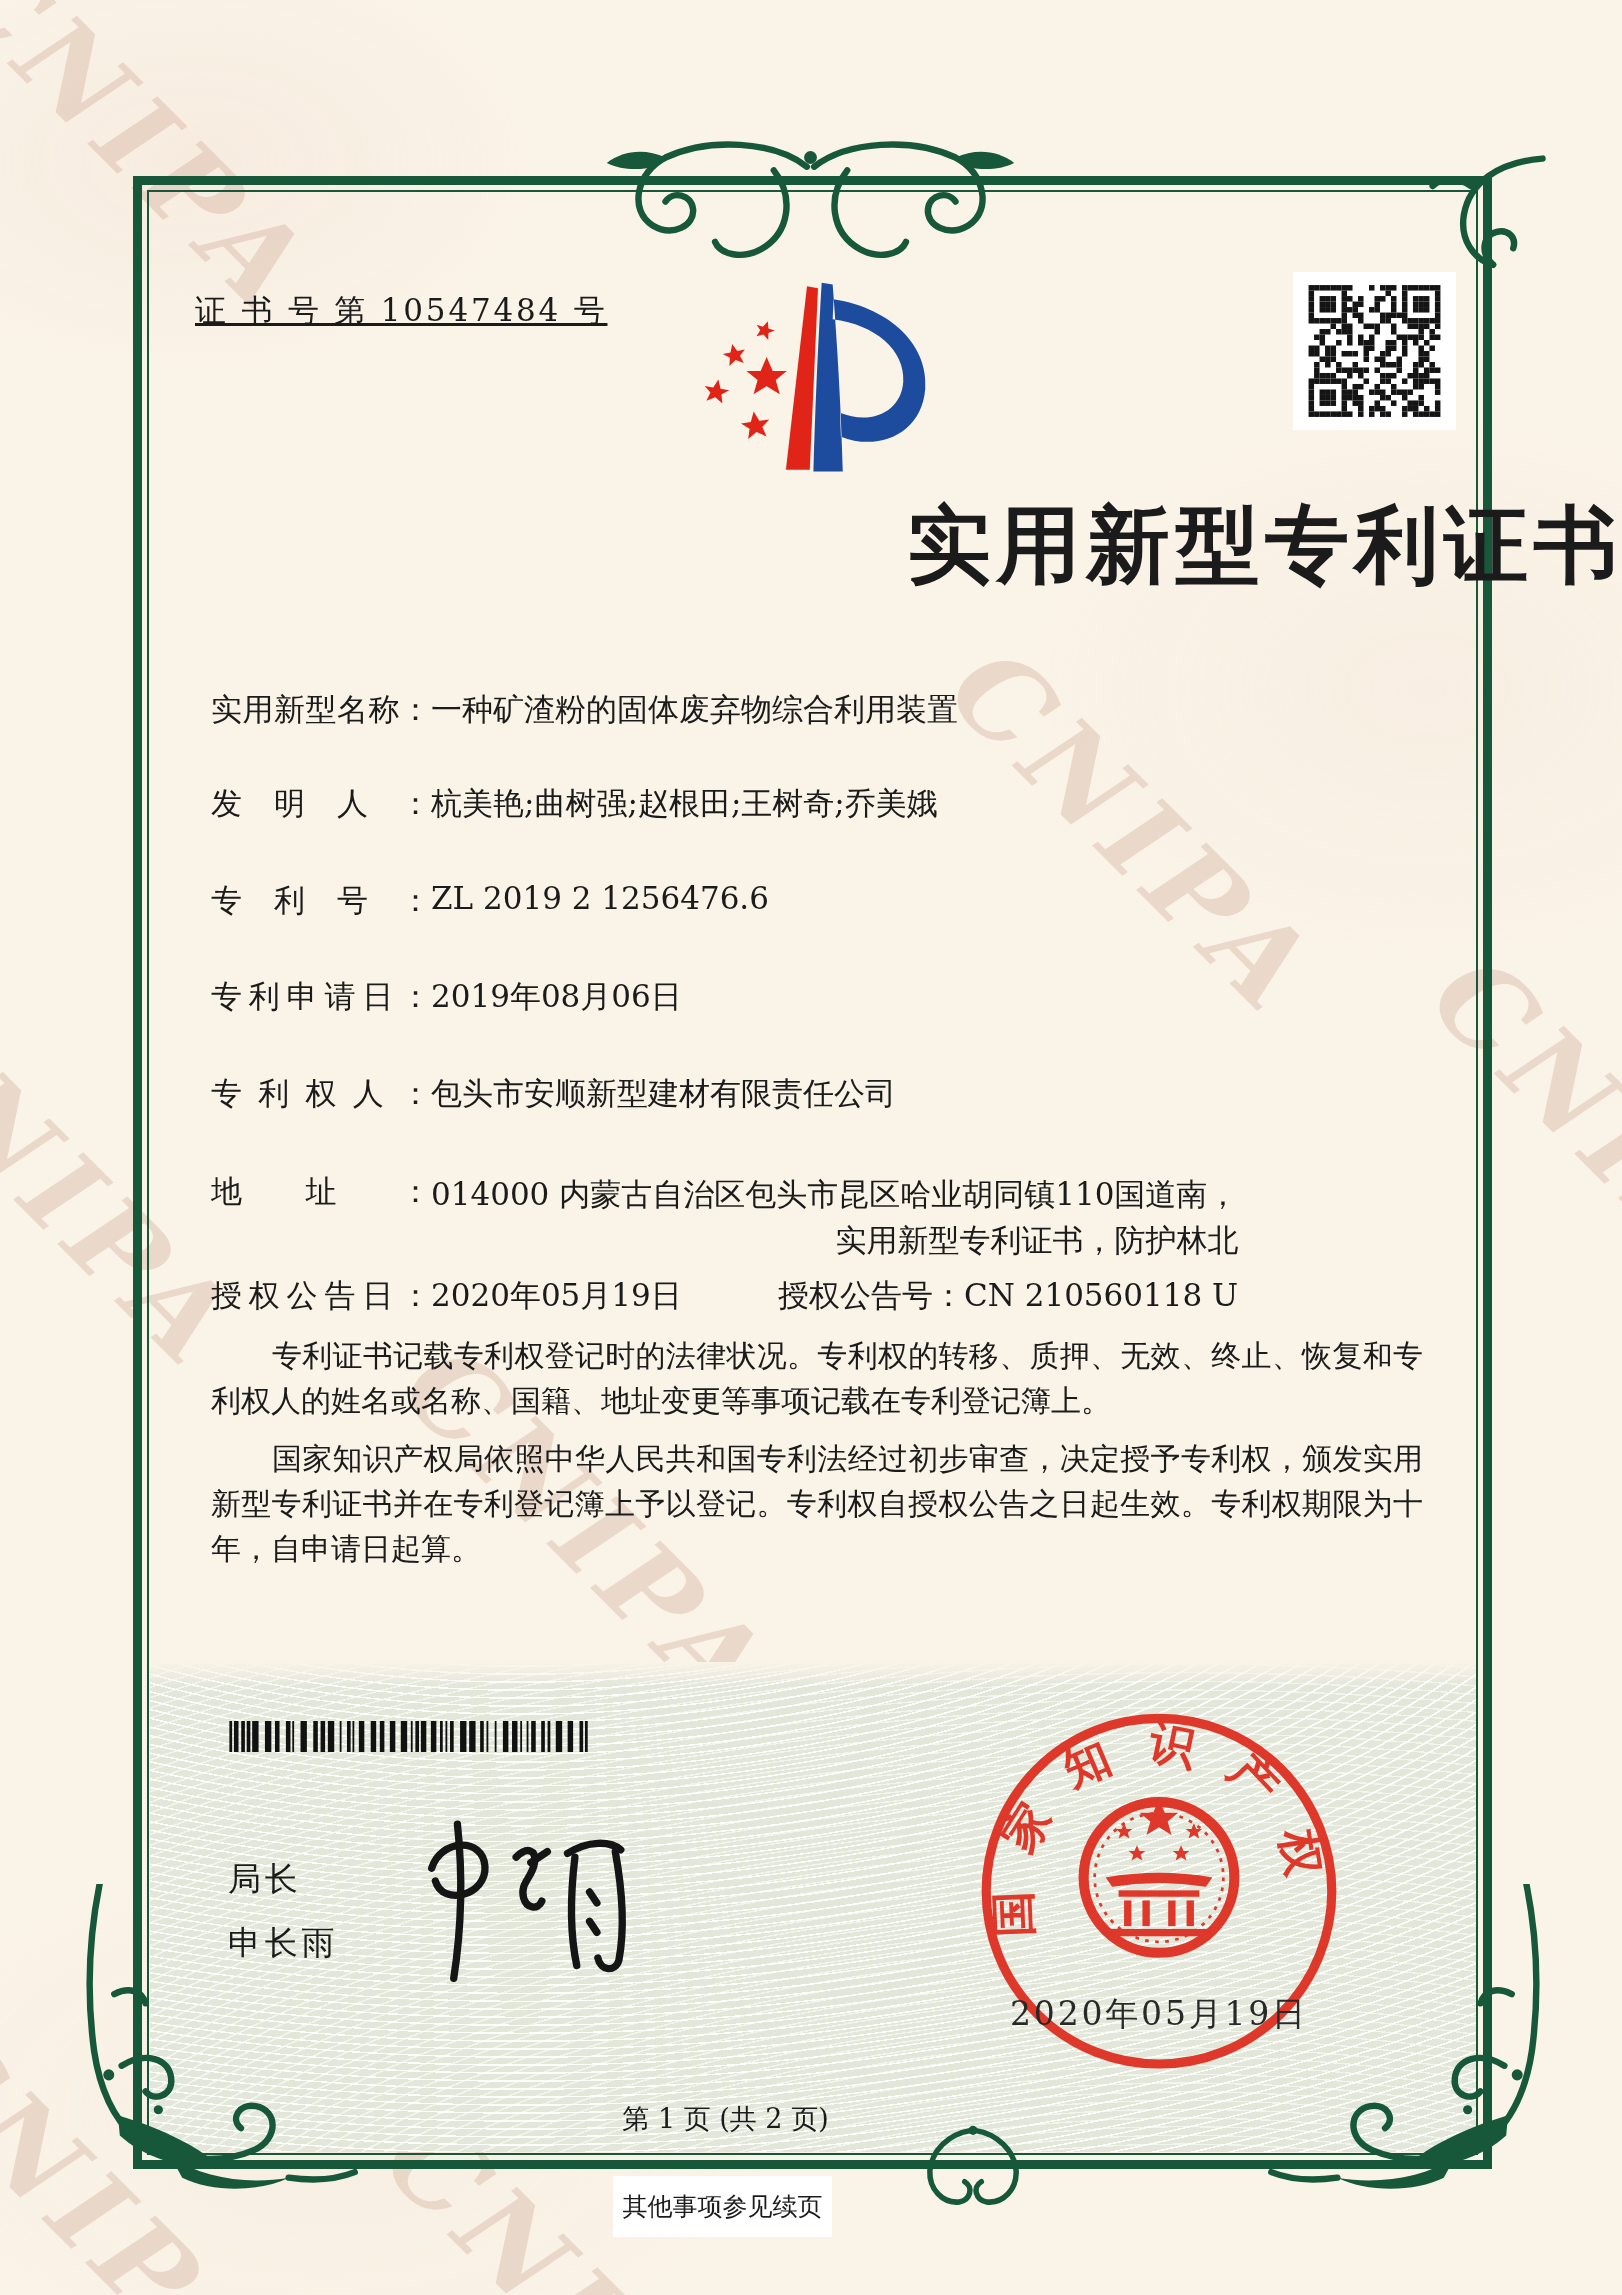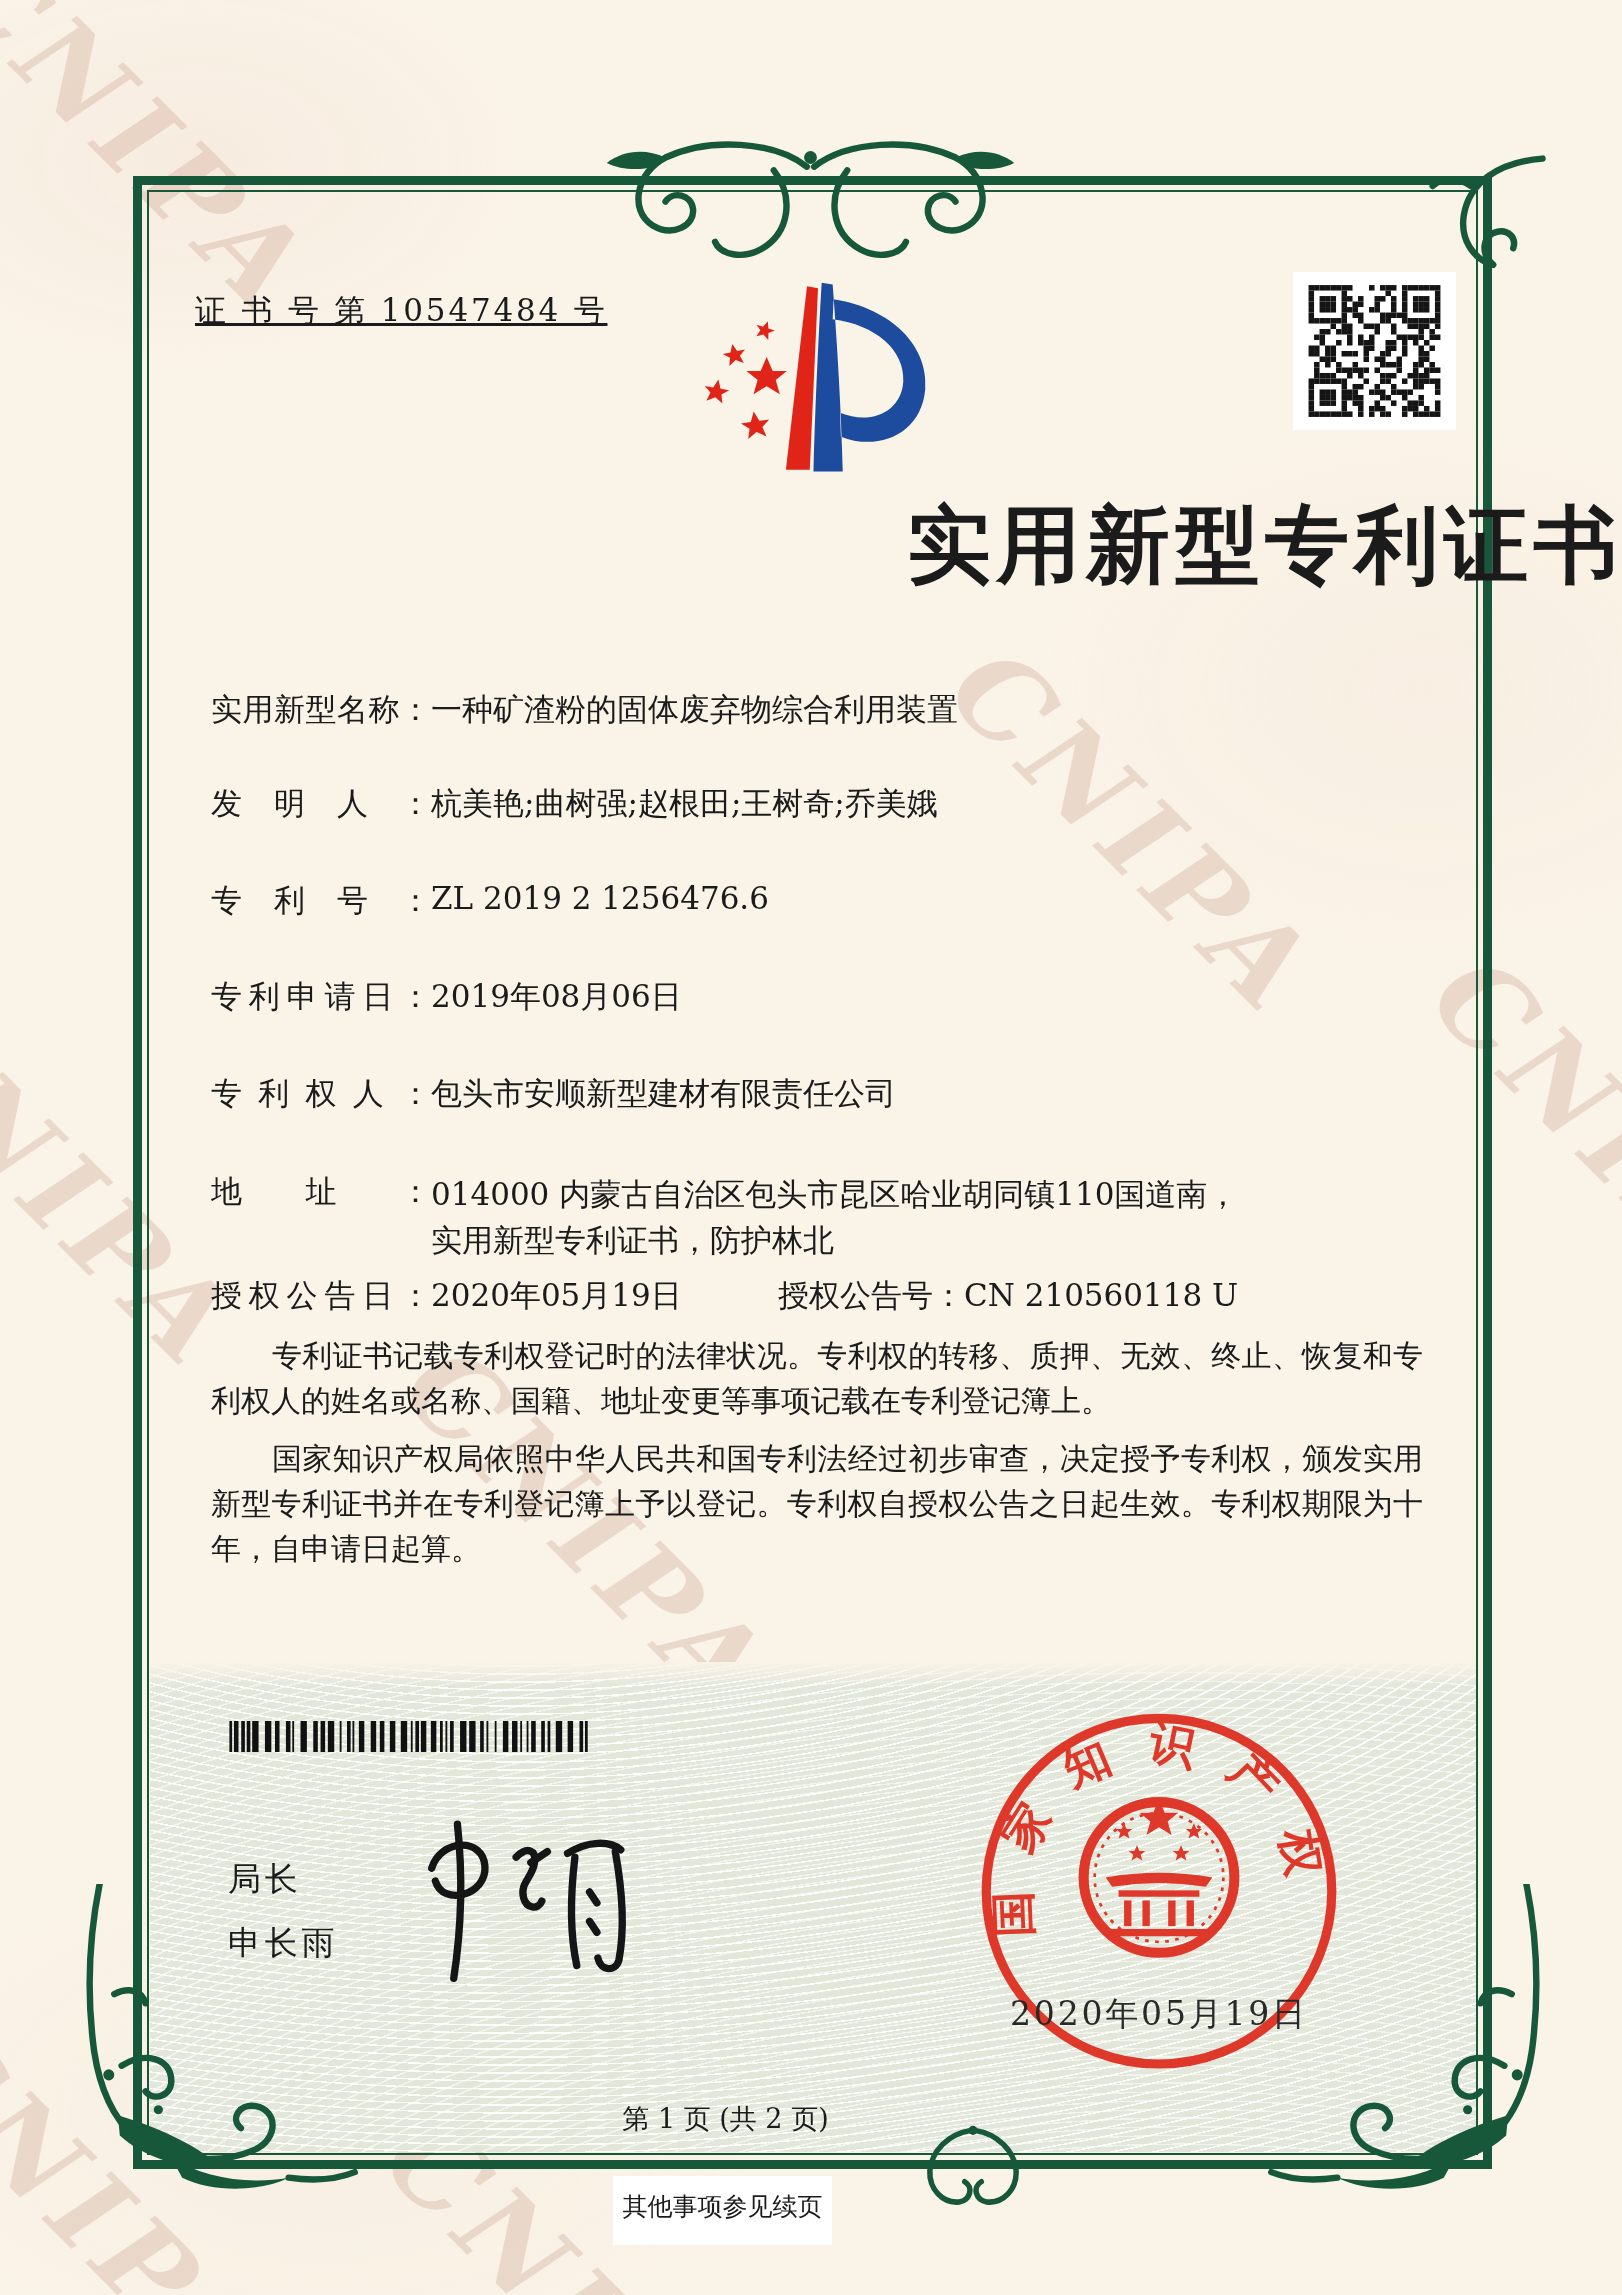--- a/index.html
+++ b/index.html
@@ -44,29 +44,29 @@
   .orn{position:absolute;z-index:3;}
   .content{position:absolute;z-index:4;inset:0;}
   .certno{position:absolute;left:195px;top:290px;font-size:31px;letter-spacing:2.8px;text-decoration:underline;}
   .title{
     position:absolute;left:0;width:100%;top:489px;text-align:right;
     font-size:84px;font-weight:bold;letter-spacing:5.5px;
   }
   .frow{position:absolute;left:211px;font-size:31px;white-space:nowrap;}
   .flabel{display:inline-block;width:220px;text-align:justify;text-align-last:justify;vertical-align:top;}
   .fvalue{display:inline-block;vertical-align:top;}
-  .addrline{white-space:nowrap;line-height:46px;}
+  .addrline{white-space:nowrap;line-height:46px;text-align:right;}
   .grant2{position:absolute;left:567px;top:0;}
   .paras{position:absolute;left:211px;top:1333px;width:1212px;}
   .paras p{margin:0;font-size:30px;line-height:45px;text-indent:61px;text-align:justify;}
   .paras p + p{margin-top:13px;}
   .signer{position:absolute;left:228px;font-size:33px;letter-spacing:3.7px;}
   .pageinfo{position:absolute;left:551px;top:2101px;width:349px;text-align:center;font-size:27px;}
   .footnote{
-    position:absolute;left:613px;top:2176px;width:219px;height:69px;background:#ffffff;
+    position:absolute;left:613px;top:2176px;width:219px;height:61px;background:#ffffff;
     text-align:center;line-height:61px;font-size:25px;z-index:4;
   }
   svg text{font-family:"DejaVu Serif","Liberation Serif",serif;}
 </style>
 </head>
 <body>
 
 <div class="wm" style="left:129px;top:129px">CNIPA</div>
 <div class="wm" style="left:1134px;top:831px">CNIPA</div>
 <div class="wm" style="left:55px;top:1185px">CNIPA</div>

